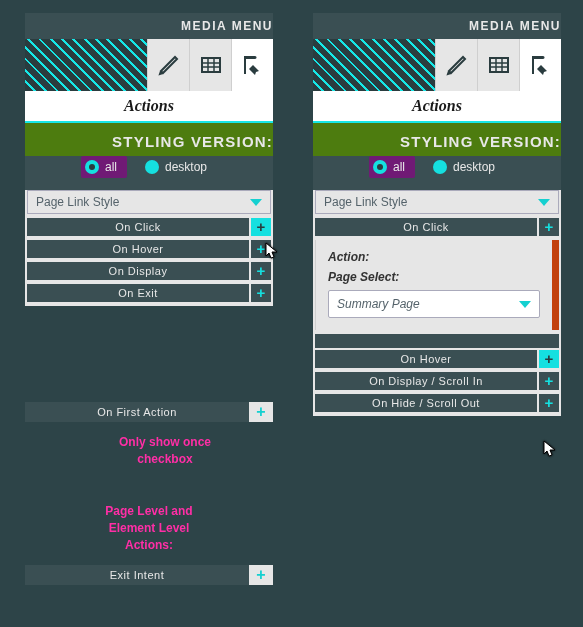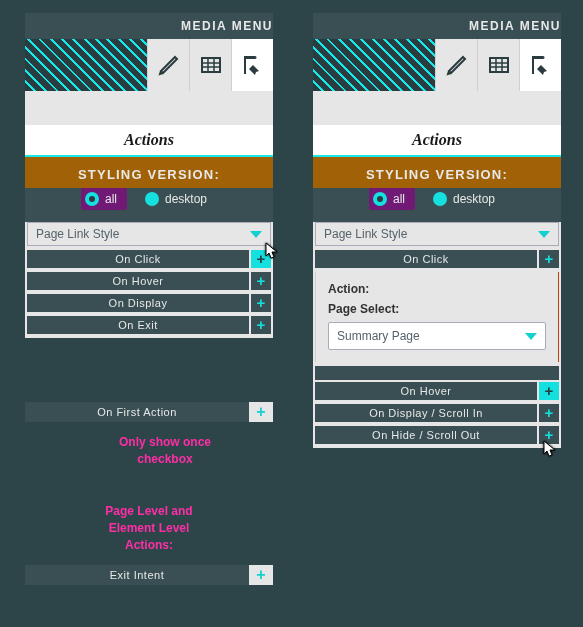--- a/index.html
+++ b/index.html
@@ -55,29 +55,28 @@
   .actions-header {
     background: #fff;
     text-align: center;
     font-family: Georgia, 'Times New Roman', serif;
     font-style: italic;
     font-weight: bold;
     font-size: 16px;
     padding: 6px 0;
     color: #1a1a1a;
     border-bottom: 2px solid #16e7e7;
-    margin-top: 34px;
   }
   .section-label {
-    text-align: center;
-    color: #e8e8e8;
-    font-size: 13px;
+    text-align: right;
+    color: #e8e8e8;
+    font-size: 15px;
     letter-spacing: 1.2px;
     padding: 10px 0 6px;
-    background: #a16207;
+    background: #4d7c0f;
     font-weight: bold;
   }
   .radio-row {
     background: #3a4f53;
     display: flex;
     justify-content: center;
     gap: 14px;
     padding: 0 0 12px;
   }
   .radio-opt {
@@ -174,21 +173,22 @@
     font-weight: bold;
     line-height: 1.4;
   }
 
   
   .action-form {
     background: #e6e6e6;
     padding: 10px 12px 8px;
     margin: 0 2px 4px 2px;
     border-left: 1px solid #cfcfcf;
-    border-right: 1px solid #c2410c;
+    border-right: 7px solid #c2410c;
+    font-style: italic;
   }
   .form-label {
     color: #333;
     font-size: 12px;
     font-weight: bold;
     margin-bottom: 6px;
   }
   .form-select {
     display: flex;
     justify-content: space-between;

